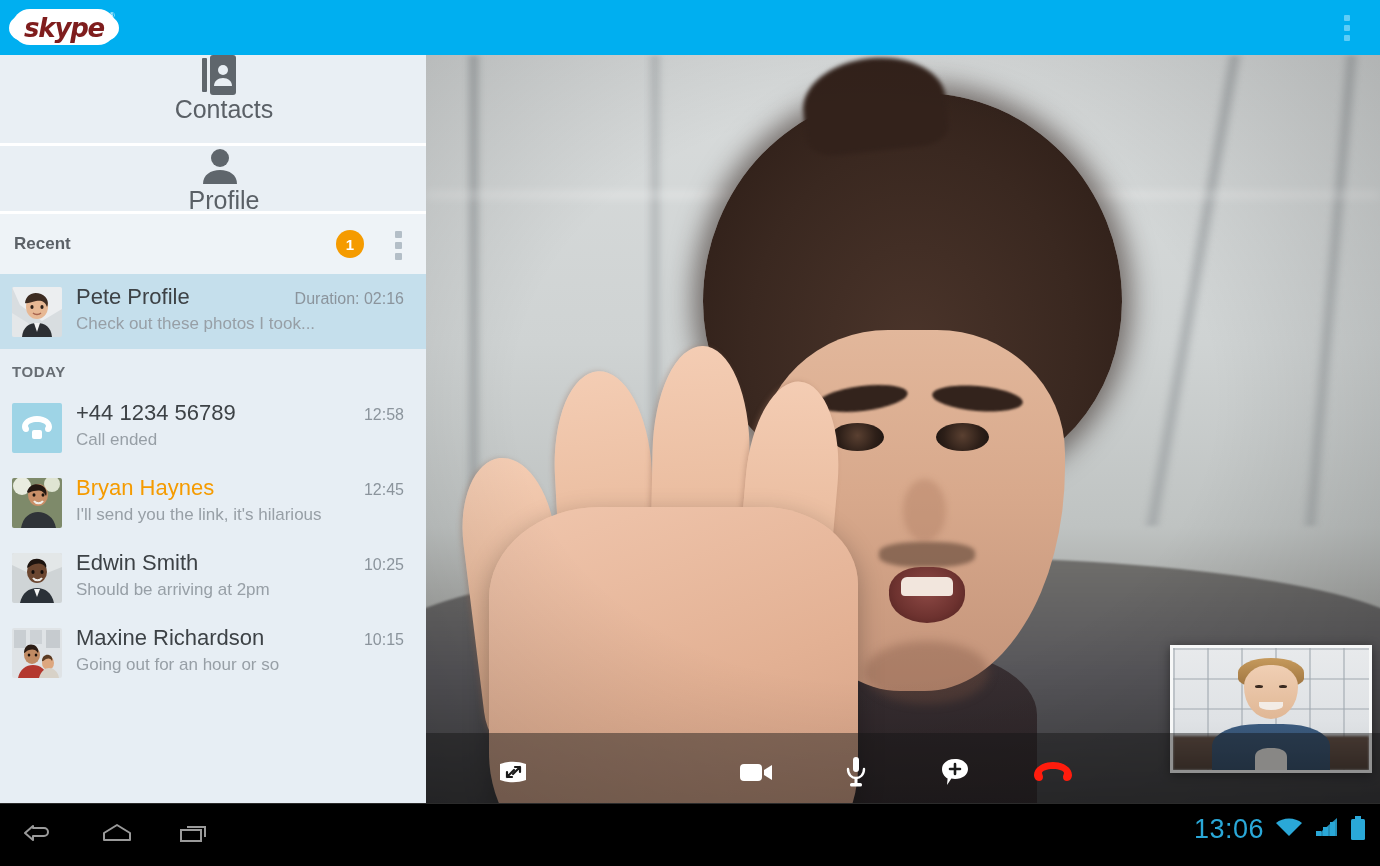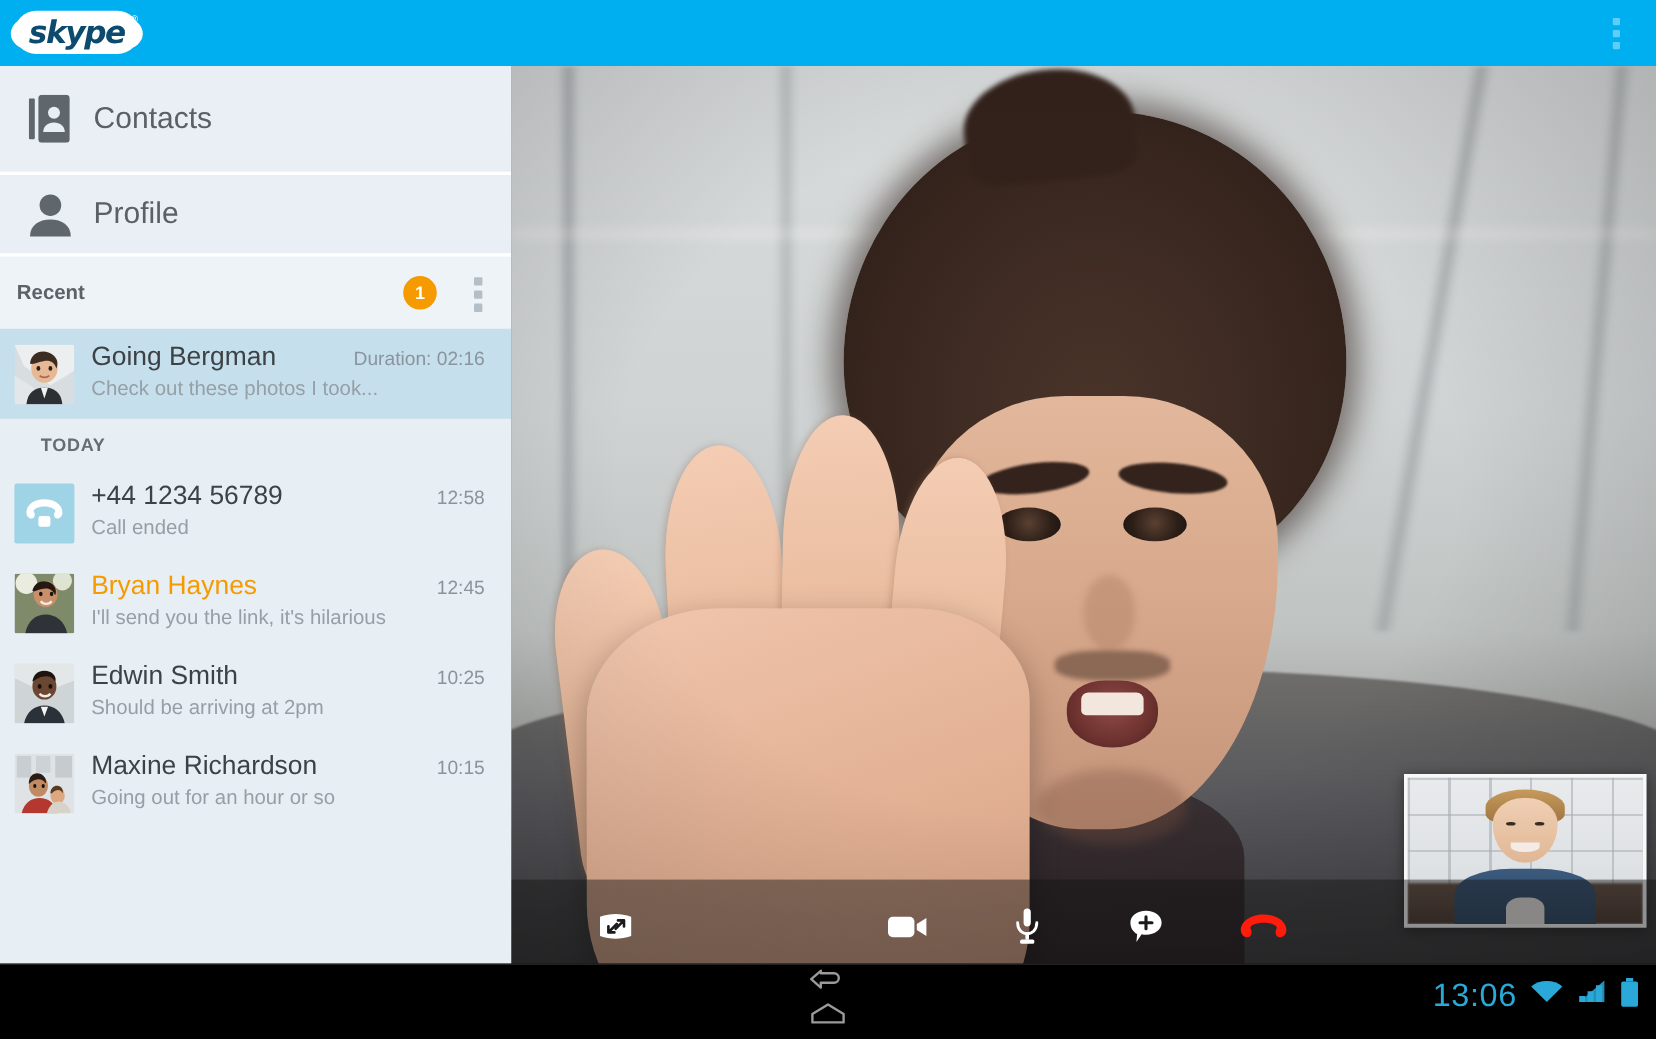--- a/index.html
+++ b/index.html
@@ -28,21 +28,21 @@
   .skype-logo .cloud::before {
     content: ""; position: absolute; left: -3px; top: 6px;
     width: 30px; height: 26px; background: #fff; border-radius: 50%;
   }
   .skype-logo .cloud::after {
     content: ""; position: absolute; right: -3px; top: 6px;
     width: 30px; height: 26px; background: #fff; border-radius: 50%;
   }
   .skype-logo .word {
     position: relative; z-index: 2;
-    color: #0c4a6e; font-size: 26px; font-weight: bold;
+    color: #7f1d1d; font-size: 26px; font-weight: bold;
     font-style: italic; letter-spacing: -1.2px;
     font-family: "DejaVu Sans", sans-serif;
     line-height: 36px; top: 1px; text-align: right;
   }
   .skype-logo .tm {
     position: absolute; right: 1px; top: 4px; z-index: 3;
     color: #fff; font-size: 8px;
   }
   .overflow-top {
     position: absolute; right: 22px; top: 13px;
@@ -51,21 +51,21 @@
   }
   .overflow-top i { display:block; width: 6px; height: 6px; background: #5ecdf7; border-radius:1px; }
 
   
   .sidebar {
     position: absolute; left: 0; top: 55px; width: 426px; height: 760px;
     background: #e7eef4; overflow: hidden; z-index: 30;
   }
   .nav-row {
     height: 91px; background: #e9eff4; display: flex; align-items: center;
-    padding-left: 14px; border-bottom: 3px solid #fff; cursor: pointer;
+    padding-left: 14px; border-bottom: 3px solid #fff; cursor: pointer; flex-direction: column;
   }
   .nav-row:nth-child(2) { height: 68px; }
   .nav-icon { width: 56px; display:flex; align-items:center; justify-content:center; }
   .nav-label { font-size: 25px; color: #5a6066; margin-left: 8px; font-weight: 400; }
 
   
   .recent-head {
     height: 60px; background: #eef3f7; display: flex; align-items: center;
     padding: 0 14px; position: relative; text-align: center;
   }
@@ -79,21 +79,21 @@
   .overflow-recent {
     position: absolute; right: 24px; top: 17px;
     display:flex; flex-direction:column; gap:4px; cursor:pointer;
   }
   .overflow-recent i { width: 7px; height: 7px; background: #b3bec7; border-radius:1px; }
 
   .section-label {
     padding: 8px 0 8px 12px; font-size: 15px; font-weight: bold;
     letter-spacing: .6px; color: #676d73; background: #eef3f7;
   }
-  .section-label.today { background: #e7eef4; padding-top: 14px; padding-bottom: 10px; margin-left: 22px; }
+  .section-label.today { background: #e7eef4; padding-top: 14px; padding-bottom: 10px; }
 
   .call-row {
     display: flex; padding: 10px 12px 12px 12px; cursor: pointer;
     background: #e7eef4; position: relative;
   }
   .call-row.active { background: #c5dfec; }
   .avatar {
     width: 50px; height: 50px; flex: 0 0 50px; border-radius: 2px;
     overflow: hidden; position: relative; margin-top: 3px;
   }
@@ -261,21 +261,21 @@
   .c-expand { left: 60px;  width: 54px; }
   .c-video  { left: 304px; width: 54px; }
   .c-mic    { left: 403px; width: 54px; }
   .c-add    { left: 502px; width: 54px; }
   .c-end    { left: 600px; width: 54px; }
 
   
   .navbar {
     position:absolute; left:0; bottom:0; width:1380px; height:63px;
     background:#000; border-top:1px solid #2b2b2b; z-index:50;
-    display:flex; align-items:center;flex-direction:column;
+    display:flex; align-items:center;
   }
   .nav-btn { width:78px; height:51px; display:flex; align-items:center; justify-content:center; cursor:pointer; }
   .statusbar {
     position:absolute; right:14px; top:0; height:51px;
     display:flex; align-items:center; gap:10px;
   }
   .clock { color:#2aa8d8; font-size:27px; letter-spacing:.5px; font-family:"Liberation Sans", sans-serif; }
 </style>
 </head>
 <body>
@@ -340,21 +340,21 @@
           <path d="M13 16c1-9 9-12 16-9s8 9 6 13c-2-6-6-7-11-6s-9 3-11 2z" fill="#3d2c22"></path>
           <ellipse cx="20" cy="20" rx="1.6" ry="2" fill="#2b1f18"></ellipse>
           <ellipse cx="30" cy="20" rx="1.6" ry="2" fill="#2b1f18"></ellipse>
           <path d="M21 26c2 2 6 2 8 0" stroke="#a8654f" stroke-width="1.4" fill="none"></path>
           <path d="M10 50c1-10 7-14 15-14s14 4 15 14z" fill="#2c2f33"></path>
           <path d="M22 36h6l-3 9z" fill="#f2f2f2"></path>
         </svg>
       </div>
       <div class="rowbody">
         <div class="rowtop">
-          <span class="rowname">Going Bergman</span>
+          <span class="rowname">Pete Profile</span>
           <span class="rowmeta">Duration: 02:16</span>
         </div>
         <div class="rowsub">Check out these photos I took...</div>
       </div>
     </div>
 
     <div class="section-label today">TODAY</div>
 
     <div class="call-row">
       <div class="avatar phone-tile">

